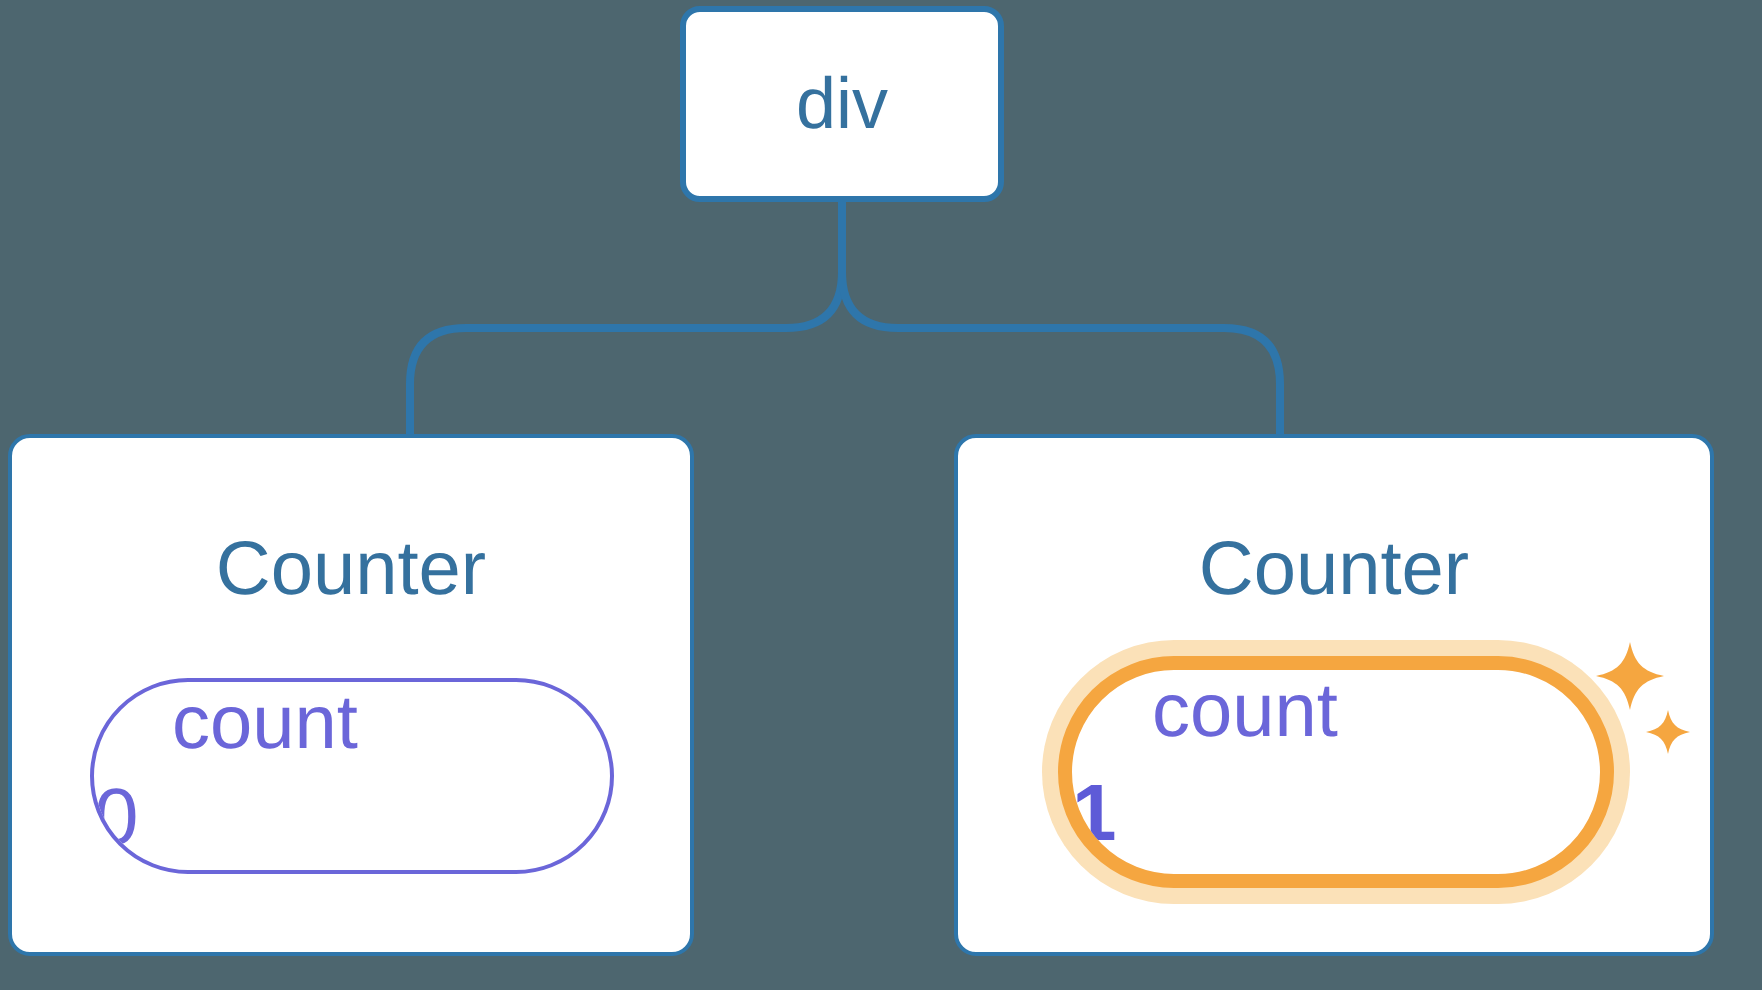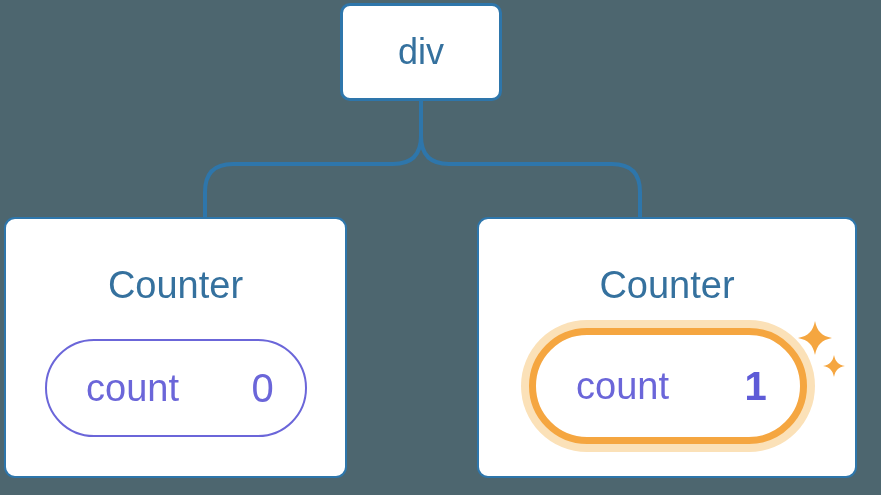--- a/index.html
+++ b/index.html
@@ -71,22 +71,23 @@
     font-size: 38px;
     font-weight: 500;
     line-height: 1.1;
   }
 
   .pill {
     position: absolute;
     box-sizing: border-box;
     background: var(--card_bg, #fff);
     display: flex;
-    align-items: center;
+    align-items: flex-start;
     overflow: hidden;
+    flex-direction: column;
   }
   .pill.plain {
     left: 39px; top: 120px;
     width: 262px; height: 98px;
     border: 2px solid var(--purple, #6B66D9);
     border-radius: 49px;
   }
   .pill.hot {
     left: 50px; top: 109px;
     width: 278px; height: 116px;

